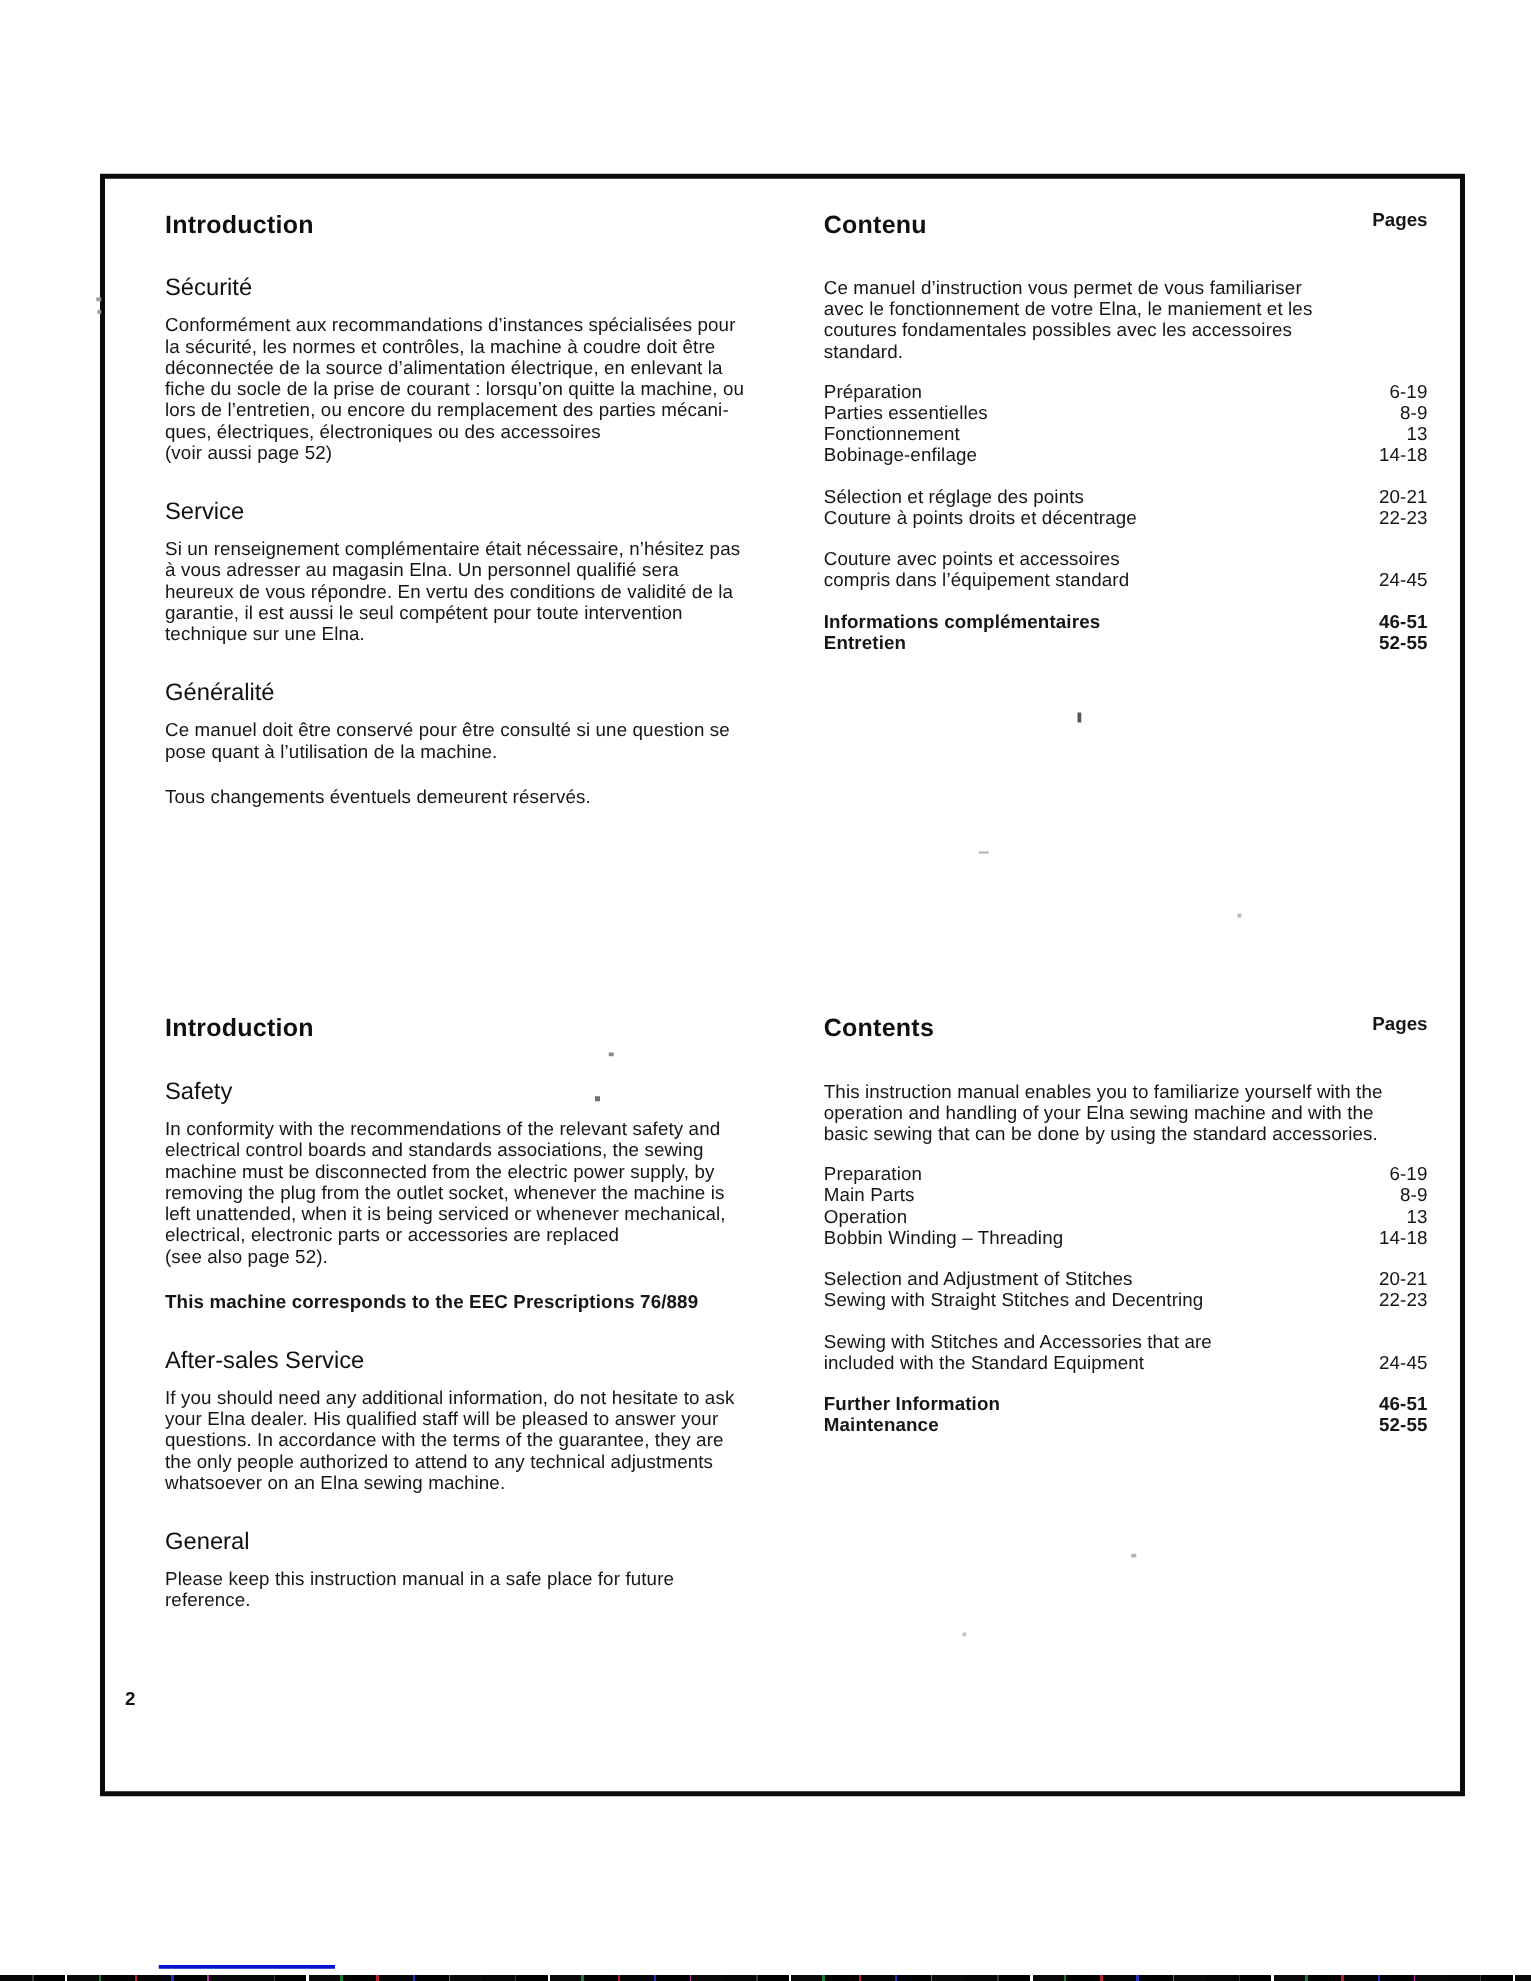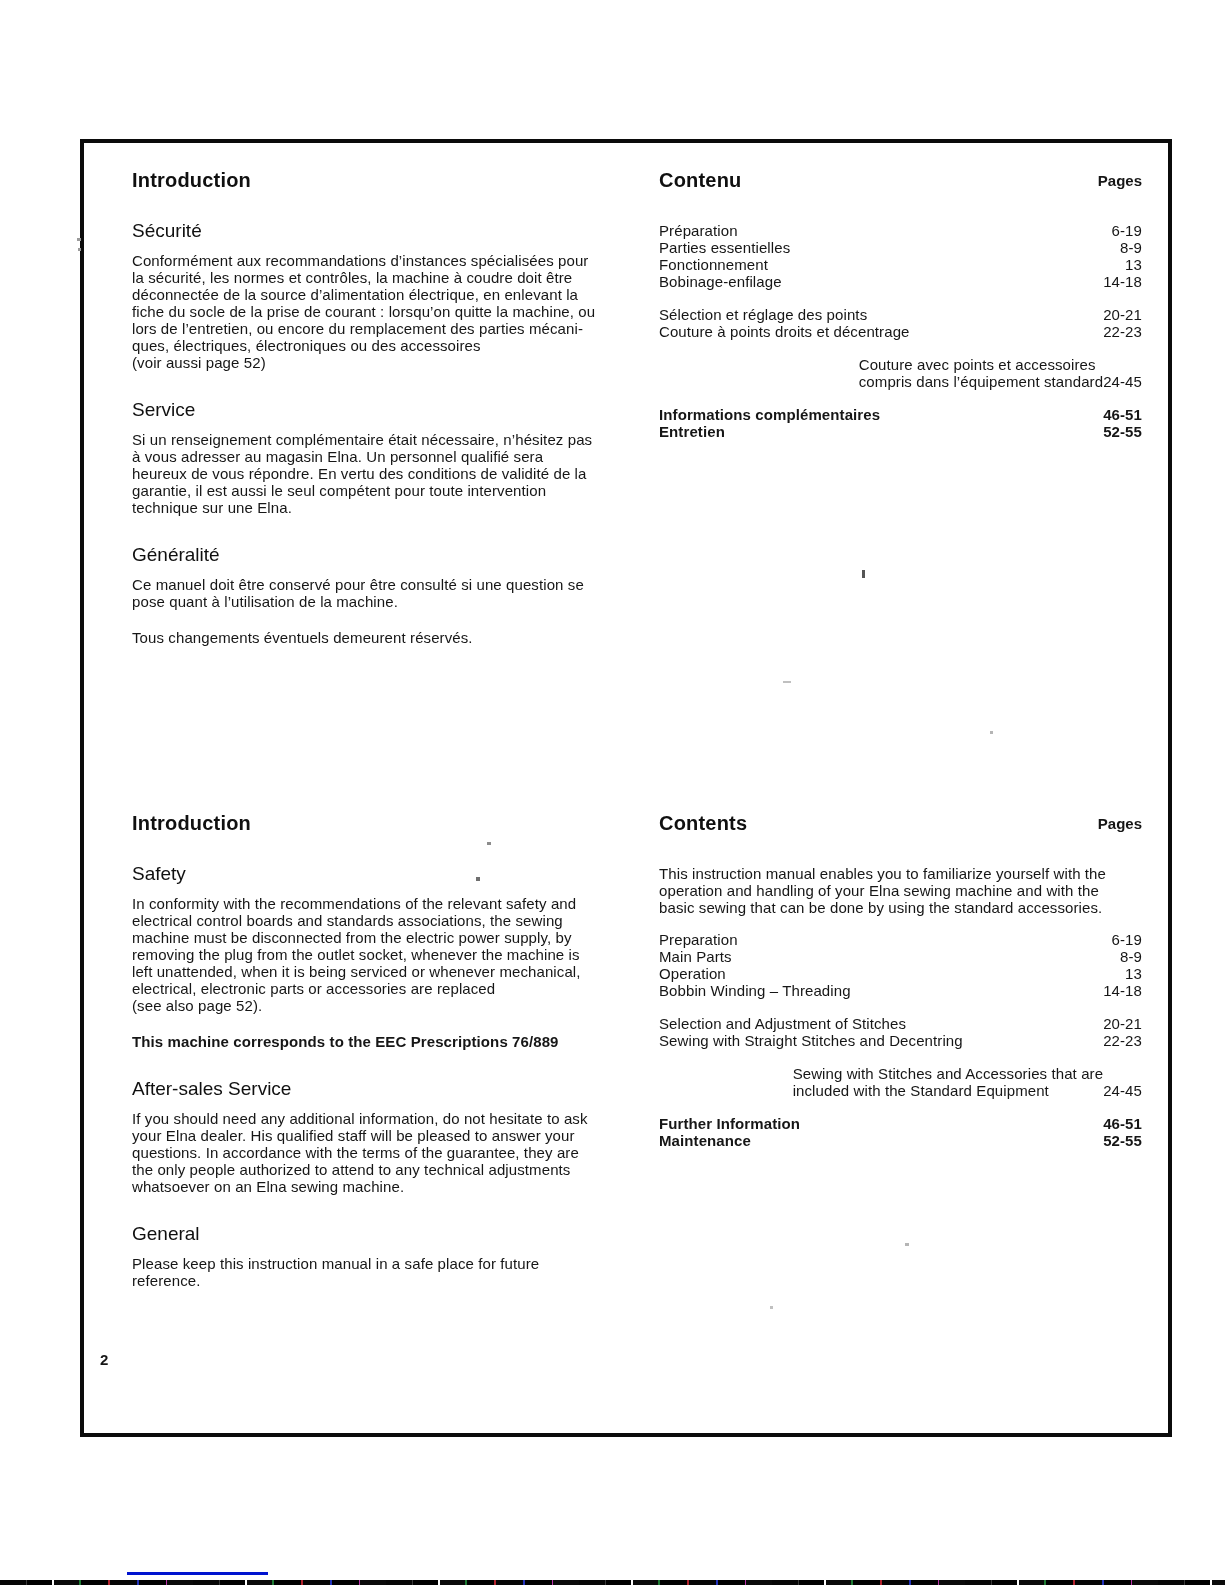--- a/index.html
+++ b/index.html
@@ -35,32 +35,32 @@
   }
   p{
     font-size:15px;line-height:17px;
     margin:0 0 19px 0;
     white-space:pre-line;
     letter-spacing:.1px;
   }
   p.b{font-weight:bold;}
 
   .toc-head{
-    display:flex;justify-content:space-between;align-items:center;
+    display:flex;justify-content:space-between;align-items:flex-start;
     margin:0 0 30px 0;
   }
   .toc-head h1{margin:0;}
   .pages-label{font-size:15px;font-weight:bold;padding-left:24px;}
   .toc-intro{margin-bottom:15px;}
   .toc-group{margin-bottom:16px;}
   .toc-row{
     display:flex;justify-content:space-between;align-items:flex-end;
     font-size:15px;line-height:17px;letter-spacing:.1px;
   }
-  .toc-row.two-line{align-items:flex-end;justify-content:flex-end;}
+  .toc-row.two-line{align-items:flex-end;}
   .toc-row .label{white-space:pre-line;}
   .toc-row .pg{white-space:nowrap;}
   .toc-group.bold .toc-row{font-weight:bold;}
 
   .page-number{
     position:absolute;left:16px;top:1208px;
     font-size:15px;font-weight:bold;
   }
 
   .blue-line{
@@ -111,20 +111,24 @@
     <p>Ce manuel doit être conservé pour être consulté si une question se
 pose quant à l’utilisation de la machine.</p>
     <p>Tous changements éventuels demeurent réservés.</p>
   </section>
 
   <section class="quad q-fr-right">
     <div class="toc-head">
       <h1>Contenu</h1>
       <span class="pages-label">Pages</span>
     </div>
+    <p class="toc-intro">Ce manuel d’instruction vous permet de vous familiariser
+avec le fonctionnement de votre Elna, le maniement et les
+coutures fondamentales possibles avec les accessoires
+standard.</p>
 
     <div class="toc-group">
       <div class="toc-row">
           <span class="label">Préparation</span>
           <span class="pg">6-19</span>
         </div>
       <div class="toc-row">
           <span class="label">Parties essentielles</span>
           <span class="pg">8-9</span>
         </div>

